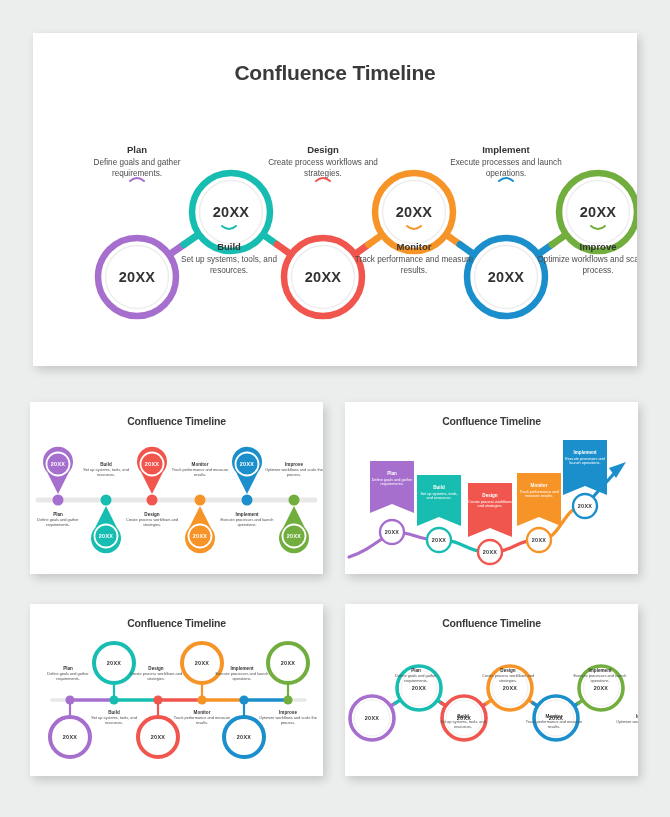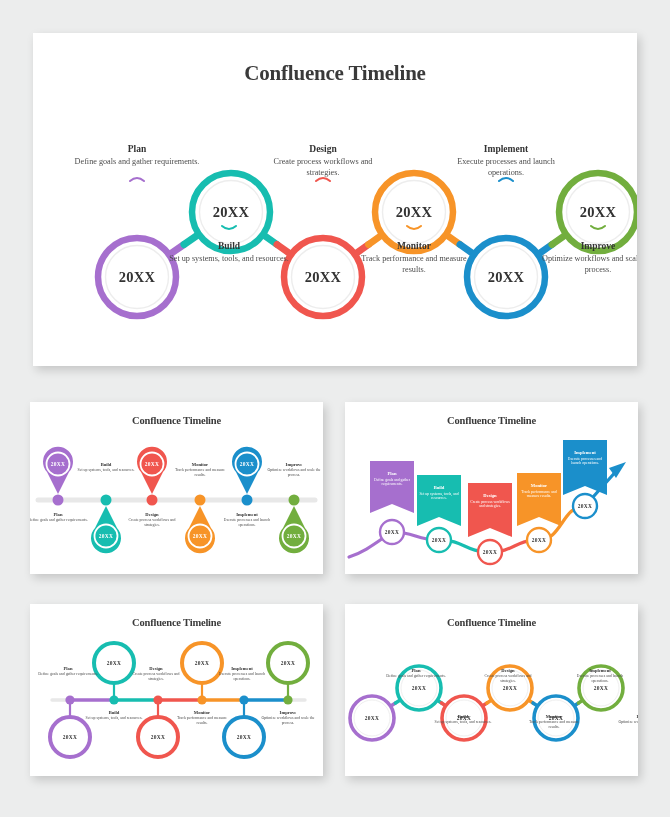--- a/index.html
+++ b/index.html
@@ -9,21 +9,20 @@
     font-family: "Liberation Sans", sans-serif;
     overflow: hidden;
   }
   .page { position: relative; width: 670px; height: 817px; }
 
   .slide {
     position: absolute;
     background: #ffffff;
     box-shadow: 3px 4px 9px rgba(0,0,0,0.17);
     overflow: hidden;
-    font-family: Liberation Serif, serif;
   }
   #slide-main { left: 33px; top: 33px; width: 604px; height: 333px; }
   #slide-2 { left: 30px; top: 402px; width: 293px; height: 172px; }
   #slide-3 { left: 345px; top: 402px; width: 293px; height: 172px; }
   #slide-4 { left: 30px; top: 604px; width: 293px; height: 172px; }
   #slide-5 { left: 345px; top: 604px; width: 293px; height: 172px; }
 
   .slide-title {
     text-align: center;
     color: #3a3a3a;

